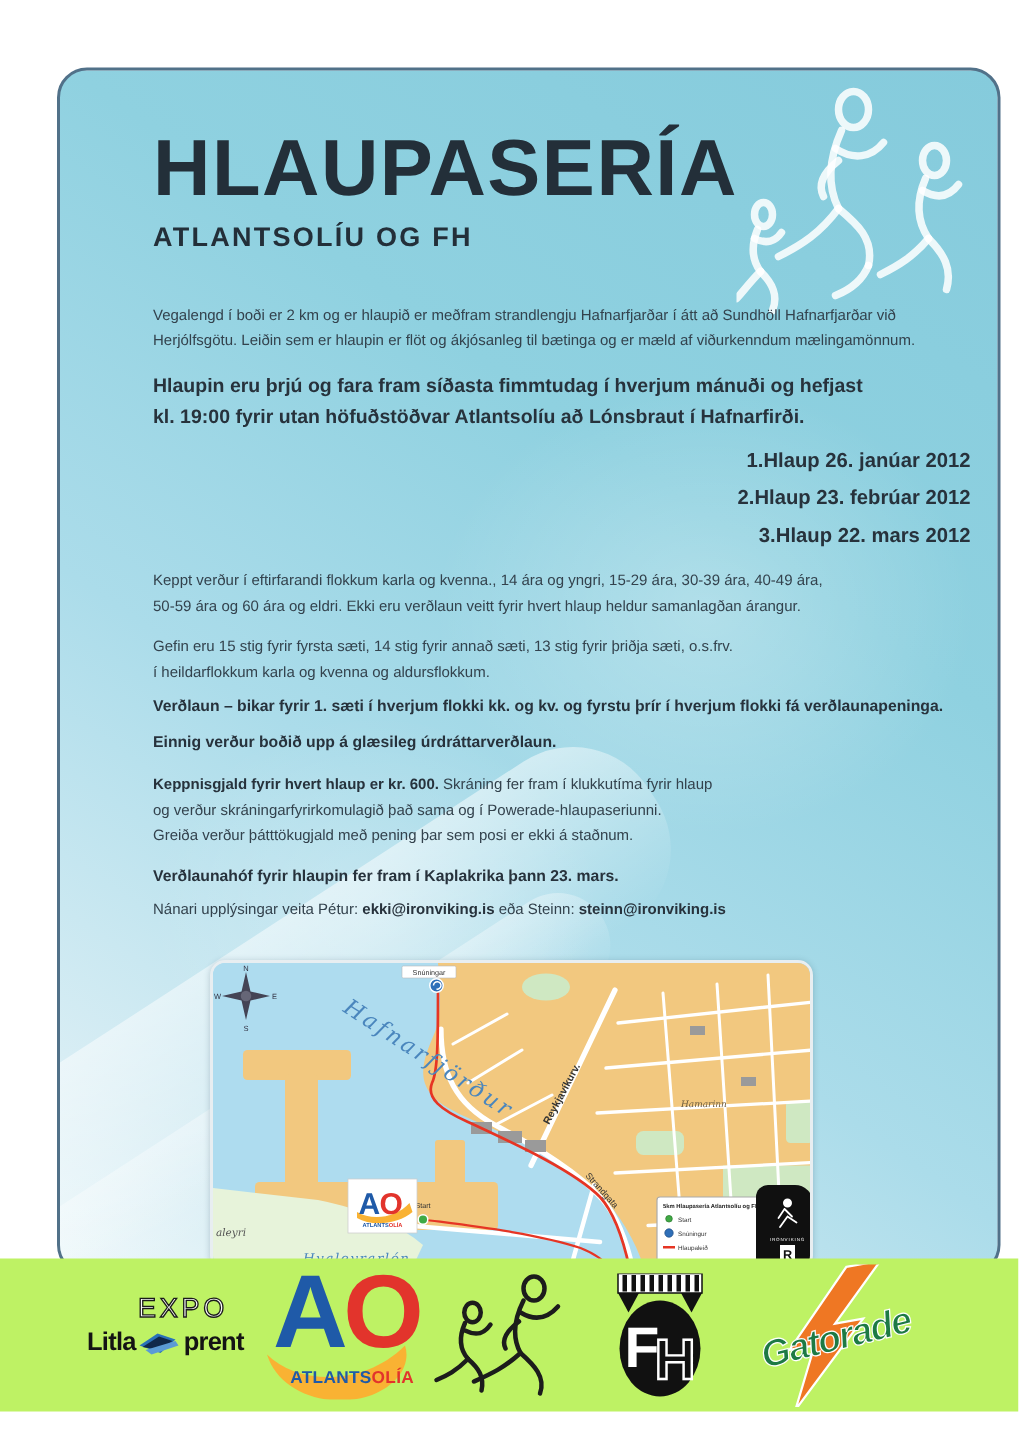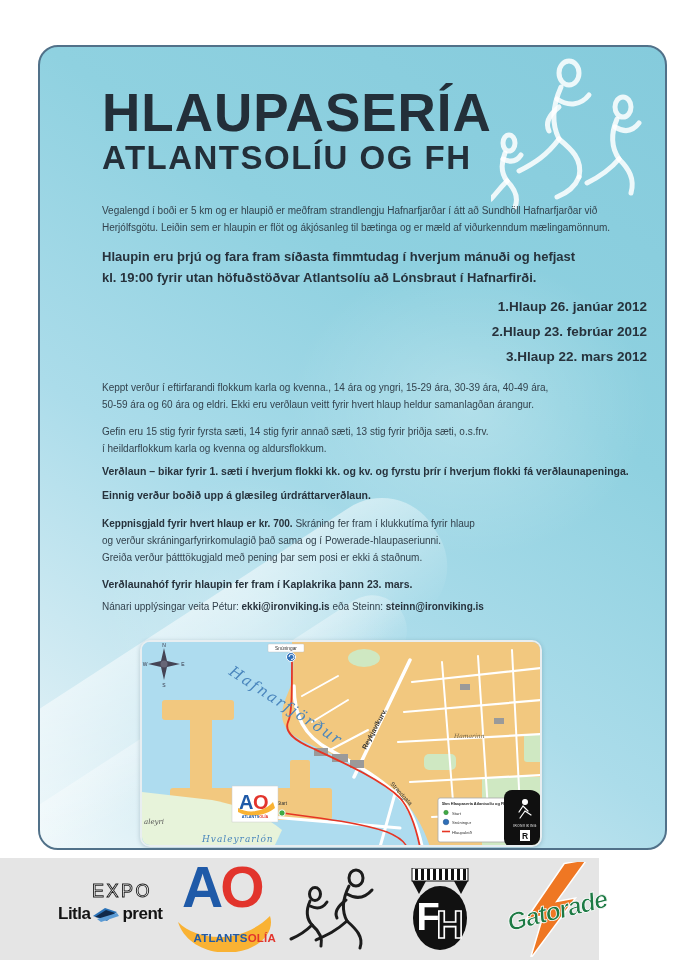--- a/index.html
+++ b/index.html
@@ -16,21 +16,21 @@
   .blob { position:absolute; border-radius:50%; pointer-events:none; }
   .blob.b1 { left:250px; top:210px; width:360px; height:300px; background:radial-gradient(closest-side, rgba(255,255,255,.28), rgba(255,255,255,0)); }
   .blob.b2 { left:60px; top:430px; width:300px; height:260px; background:radial-gradient(closest-side, rgba(255,255,255,.22), rgba(255,255,255,0)); }
   .band { position:absolute; left:-120px; top:570px; width:560px; height:130px; transform:rotate(-33deg); background:linear-gradient(rgba(255,255,255,.5), rgba(255,255,255,0)); border-radius:60px; }
   .band2 { position:absolute; left:-80px; top:660px; width:480px; height:70px; transform:rotate(-33deg); background:linear-gradient(rgba(255,255,255,.35), rgba(255,255,255,0)); border-radius:40px; }
 
   .runner-sil { position:absolute; right:6px; top:8px; }
 
   .title-block { position:absolute; left:62px; top:38px; color:#232f39; }
   .title-main { font-size:53px; font-weight:bold; letter-spacing:1px; line-height:56px; }
-  .title-sub  { font-size:33px; font-weight:bold; letter-spacing:1.5px; line-height:30px; margin-top:2px; }
+  .title-sub  { font-size:18px; font-weight:bold; letter-spacing:1.5px; line-height:30px; margin-top:2px; }
 
   .content { position:absolute; left:62px; top:155px; width:545px; color:#33424d; }
   .content .line { white-space:nowrap; font-size:10px; line-height:17px; }
   .p { margin-bottom:10px; }
   .announce { font-size:13px; font-weight:bold; line-height:21px; color:#27323c; margin-bottom:6px; }
   .announce .line { font-size:13px; line-height:21px; white-space:nowrap; }
   .races { margin:4px 0 10px 30px; }
   .race { font-size:13.5px; font-weight:bold; color:#27323c; line-height:25px; white-space:nowrap;text-align:right; }
   .race .num { display:inline-block; width:26px; }
   .boldline { font-size:10.5px; font-weight:bold; color:#27323c; line-height:16px; white-space:nowrap; }
@@ -38,25 +38,25 @@
   .mixed b { font-weight:bold; color:#27323c; }
 
   
   .map-wrap {
     position:absolute; left:100px; top:593px; width:402px; height:207px;
     border:2px solid #e8eef1; border-radius:10px; overflow:hidden;
     box-shadow:0 1px 4px rgba(40,70,90,.25); background:#aedcef;
   }
 
   
-  .sponsors { position:absolute; left:0; top:858px; width:599px; height:102px; background:#e5e5e5; }
+  .sponsors { position:absolute; left:0; top:839px; width:679px; height:102px; background:#bef264; }
   .expo-logo { position:absolute; left:90px; top:20px; }
   .litla { position:absolute; left:58px; top:46px; display:flex; align-items:center; font-weight:bold; font-size:17px; color:#141414; letter-spacing:-0.5px; }
   .ao { position:absolute; left:176px; top:8px; width:100px; height:88px; }
-  .ao-letters { position:absolute; left:6px; top:-12px; font-weight:bold; font-size:57px; letter-spacing:-3px; z-index:2; }
+  .ao-letters { position:absolute; left:6px; top:-12px; font-weight:bold; font-size:69px; letter-spacing:-3px; z-index:2; }
   .ao-a { color:#1f5aa8; } .ao-o { color:#e2342c; }
   .ao-swoosh { position:absolute; left:0; top:34px; z-index:1; }
   .ao-name { position:absolute; left:0; top:66px; width:100%; text-align:right; font-size:11.5px; font-weight:800; letter-spacing:0.2px; z-index:3; }
   .ao-name .blue { color:#1f5aa8; } .ao-name .red { color:#e2342c; }
   .runners-sketch { position:absolute; left:288px; top:10px; }
   .fh { position:absolute; left:406px; top:10px; }
   .gatorade { position:absolute; left:492px; top:4px; }
 
   svg text { font-family:"Liberation Sans", sans-serif; }
   .serif-it { font-family:"DejaVu Serif", serif; font-style:italic; }
@@ -94,21 +94,21 @@
       </g>
     </svg>
 
     <div class="title-block">
       <div class="title-main">HLAUPASERÍA</div>
       <div class="title-sub">ATLANTSOLÍU OG FH</div>
     </div>
 
     <div class="content">
       <div class="p">
-        <div class="line">Vegalengd í boði er 5 km og er hlaupið er meðfram strandlengju Hafnarfjarðar í átt að Sundhöll Hafnarfjarðar við</div>
+        <div class="line">Vegalengd í boði er 2 km og er hlaupið er meðfram strandlengju Hafnarfjarðar í átt að Sundhöll Hafnarfjarðar við</div>
         <div class="line">Herjólfsgötu. Leiðin sem er hlaupin er flöt og ákjósanleg til bætinga og er mæld af viðurkenndum mælingamönnum.</div>
       </div>
 
       <div class="announce">
         <div class="line">Hlaupin eru þrjú og fara fram síðasta fimmtudag í hverjum mánuði og hefjast</div>
         <div class="line">kl. 19:00 fyrir utan höfuðstöðvar Atlantsolíu að Lónsbraut í Hafnarfirði.</div>
       </div>
 
       <div class="races">
         <div class="race"><span class="num">1.</span><span>Hlaup 26. janúar 2012</span></div>
@@ -123,21 +123,21 @@
 
       <div class="p mb6">
         <div class="line">Gefin eru 15 stig fyrir fyrsta sæti, 14 stig fyrir annað sæti, 13 stig fyrir þriðja sæti, o.s.frv.</div>
         <div class="line">í heildarflokkum karla og kvenna og aldursflokkum.</div>
       </div>
 
       <div class="boldline mb8">Verðlaun – bikar fyrir 1. sæti í hverjum flokki kk. og kv. og fyrstu þrír í hverjum flokki fá verðlaunapeninga.</div>
       <div class="boldline mb12">Einnig verður boðið upp á glæsileg úrdráttarverðlaun.</div>
 
       <div class="p">
-        <div class="line mixed"><b>Keppnisgjald fyrir hvert hlaup er kr. 700.</b><span> Skráning fer fram í klukkutíma fyrir hlaup</span></div>
+        <div class="line mixed"><b>Keppnisgjald fyrir hvert hlaup er kr. 600.</b><span> Skráning fer fram í klukkutíma fyrir hlaup</span></div>
         <div class="line">og verður skráningarfyrirkomulagið það sama og í Powerade-hlaupaseriunni.</div>
         <div class="line">Greiða verður þátttökugjald með pening þar sem posi er ekki á staðnum.</div>
       </div>
 
       <div class="boldline mb6">Verðlaunahóf fyrir hlaupin fer fram í Kaplakrika þann 23. mars.</div>
 
       <div class="line mixed"><span>Nánari upplýsingar veita Pétur: </span><b>ekki@ironviking.is</b><span> eða Steinn: </span><b>steinn@ironviking.is</b></div>
     </div>
 
     <div class="map-wrap">

